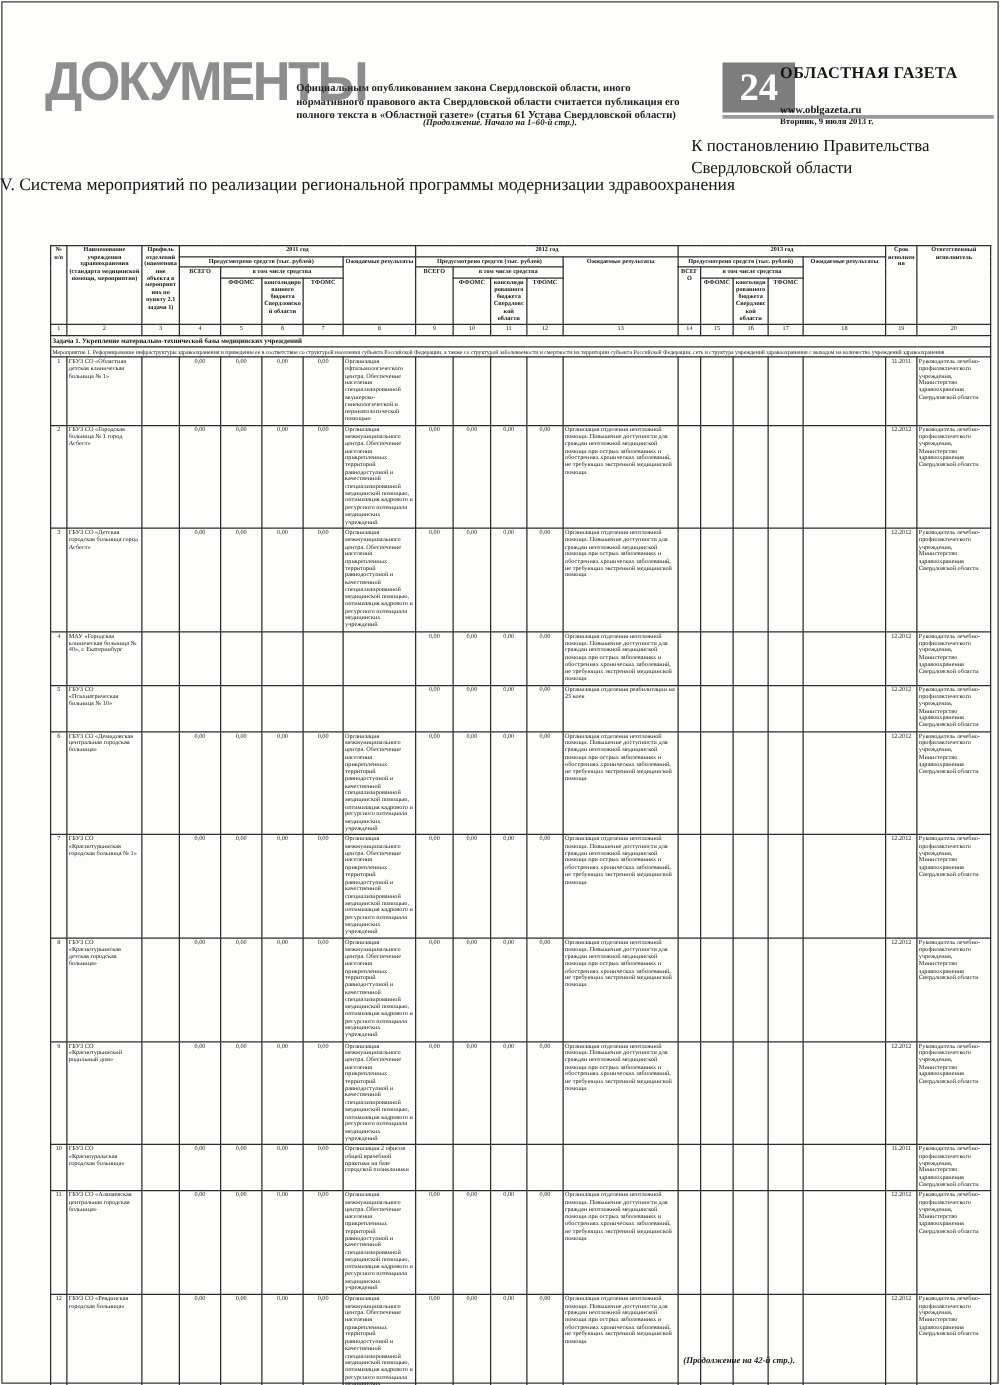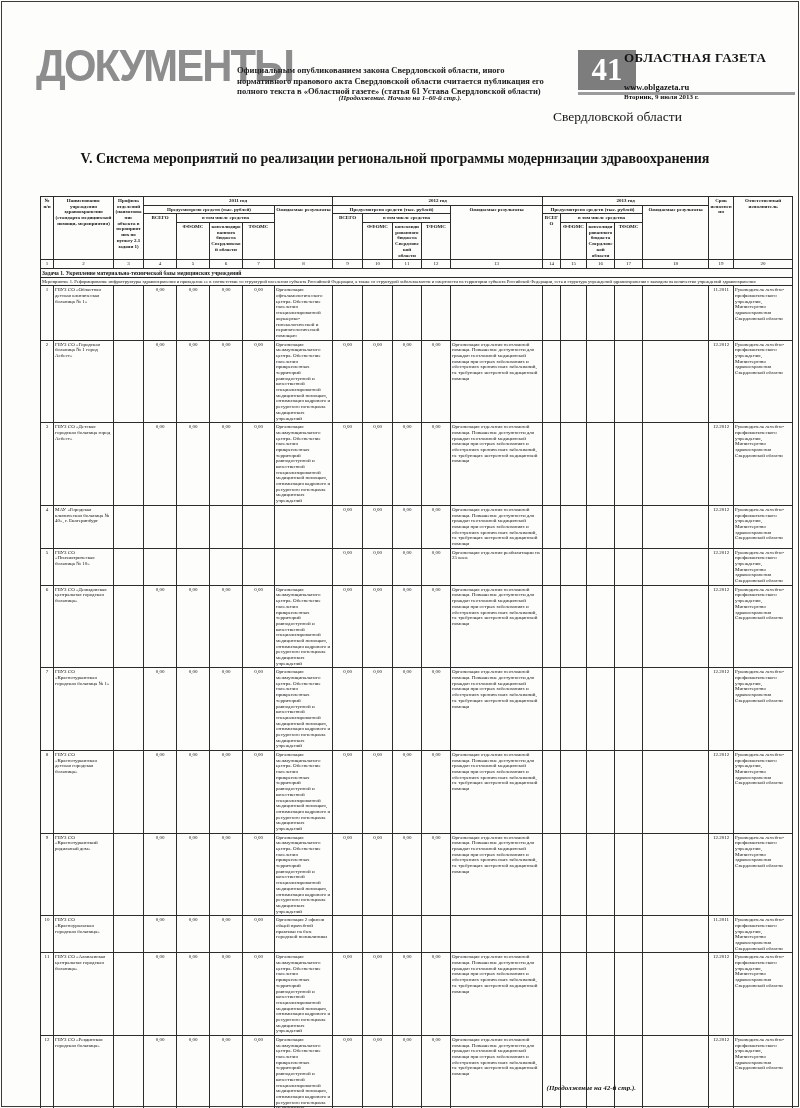--- a/index.html
+++ b/index.html
@@ -30,22 +30,22 @@
   .mast-right{position:absolute;left:624px;top:8px;width:145px;}
   .paper-name{font-size:13px;font-weight:bold;letter-spacing:.4px;}
   .site{font-size:8.5px;font-weight:bold;margin-top:16px;}
   .issue-date{font-size:7px;font-weight:bold;margin-top:1px;}
   .gray-rule{position:absolute;left:578px;top:50px;width:217px;height:3px;background:#9b9b9b;}
 
   .cont-top{position:absolute;top:94px;left:0;width:800px;text-align:center;
     font-size:7px;font-weight:bold;font-style:italic;}
   .decree{position:absolute;top:108px;left:553px;width:230px;
     font-size:13.5px;line-height:17px;}
-  .doc-title{position:absolute;top:150px;left:0;width:790px;text-align:center;
-    font-size:14px;font-weight:bold;line-height:17px;}
+  .doc-title{position:absolute;top:140px;left:0;width:790px;text-align:left;
+    font-size:14px;font-weight:normal;line-height:17px;}
 
   
   table.main{
     position:absolute;top:196px;left:40px;width:722px;
     border-collapse:collapse;table-layout:fixed;
     font-size:5px;line-height:1.14;
   }
   table.main th,table.main td{
     border:1px solid #2c2c2c;padding:1px;vertical-align:top;
     overflow:hidden;word-wrap:break-word;
@@ -66,32 +66,33 @@
     font-size:7px;font-weight:bold;font-style:italic;}
 </style>
 </head>
 <body>
 
 <div class="page-frame"></div>
 
 <div class="masthead">
   <div class="logo">ДОКУМЕНТЫ</div>
   <div class="legal"><span>Официальным опубликованием закона Свердловской области, иного нормативного правового акта  Свердловской области считается публикация его полного текста в «Областной газете» </span><span class="tail">(статья 61 Устава Свердловской области)</span></div>
-  <div class="page-badge">41</div>
+  <div class="page-badge">24</div>
   <div class="mast-right">
     <div class="paper-name">ОБЛАСТНАЯ ГАЗЕТА</div>
     <div class="site">www.oblgazeta.ru</div>
     <div class="issue-date">Вторник, 9 июля 2013 г.</div>
   </div>
   <div class="gray-rule"></div>
 </div>
 
 <div class="cont-top">(Продолжение. Начало на 1–60-й стр.).</div>
 
 <div class="decree">
+  <div>К постановлению Правительства</div>
   <div>Свердловской области</div>
 </div>
 
 <div class="doc-title">
   <div>V. Система мероприятий по реализации региональной программы модернизации здравоохранения</div>
 </div>
 
 <table class="main">
   <colgroup>
     <col style="width:13px">

